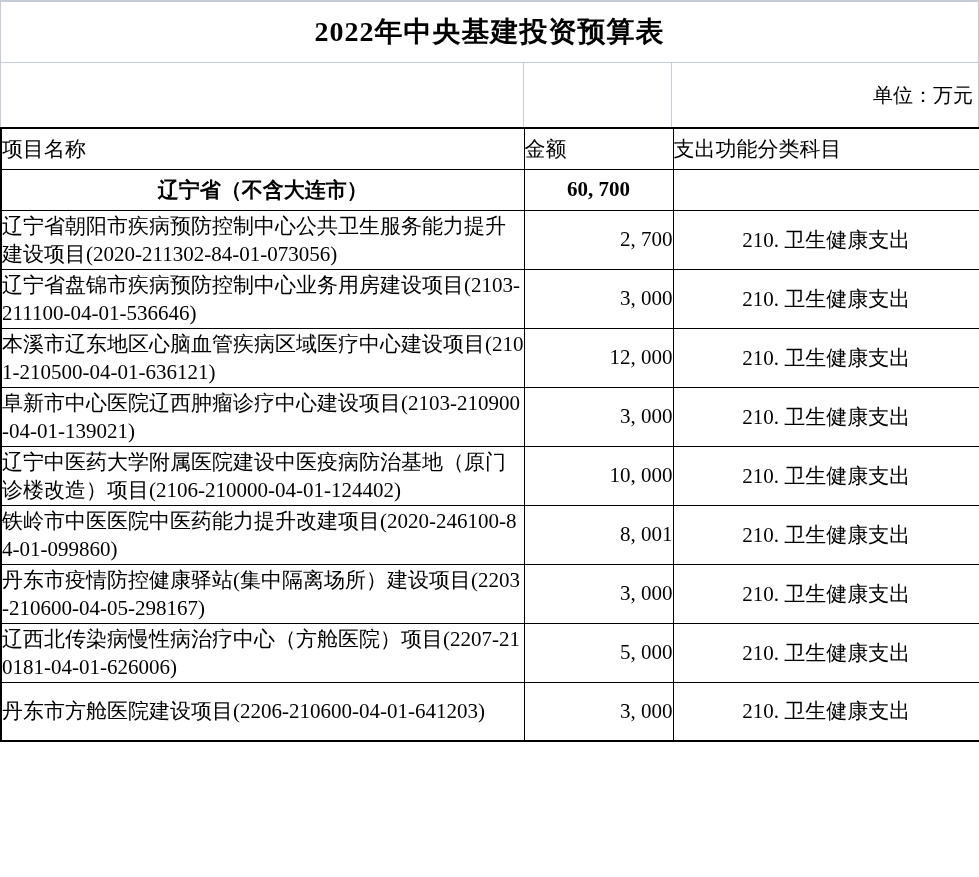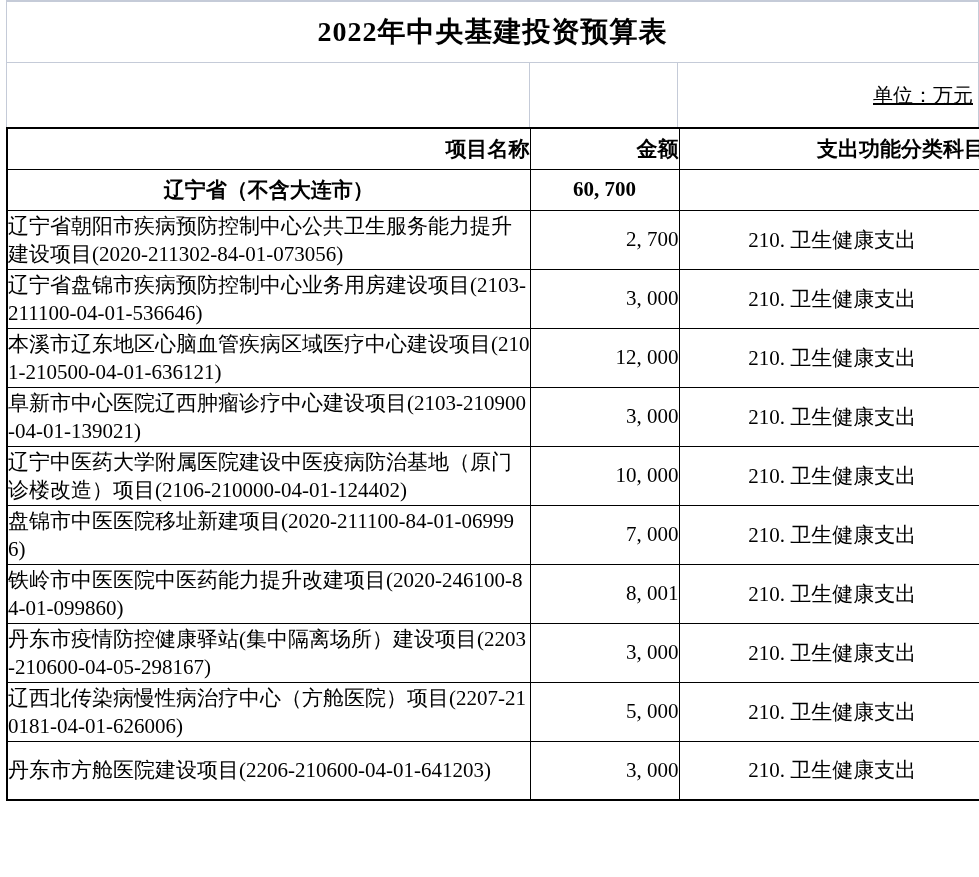--- a/index.html
+++ b/index.html
@@ -5,21 +5,20 @@
   html, body { margin: 0; padding: 0; background: #ffffff; }
   .sheet {
     position: relative;
     width: 979px;
     height: 877px;
     background: #ffffff;
     color: #000000;
     font-family: "Liberation Serif", "DejaVu Serif", serif;
     box-sizing: border-box;
     overflow: hidden;
-    padding-left: 6px;
   }
   
   .top-area {
     border-top: 2px solid #c5cbd8;
     border-left: 1px solid #c5cbd8;
     border-right: 1px solid #c5cbd8;
     box-sizing: border-box;
   }
   .title-row {
     height: 61px;
@@ -40,40 +39,39 @@
   .unit-cell { box-sizing: border-box; height: 100%; }
   .unit-cell.c1 { width: 522px; }
   .unit-cell.c2 { width: 149px; border-left: 1px solid #c5cbd8; border-right: 1px solid #c5cbd8; }
   .unit-cell.c3 {
     flex: 1;
     display: flex;
     align-items: center;
     justify-content: flex-end;
     padding-right: 5px;
     font-size: 20px;
-    text-decoration: underline;
   }
   
   table.budget {
     width: 979px;
     table-layout: fixed;
     border-collapse: collapse;
     border: 2px solid #000000;
   }
   table.budget th, table.budget td {
     border: 1px solid #000000;
     box-sizing: border-box;
     font-size: 21px;
     padding: 0;
     overflow: hidden;
   }
   table.budget thead th {
     height: 41px;
-    font-weight: bold;
-    text-align: right;
+    font-weight: normal;
+    text-align: left;
     vertical-align: middle;
   }
   tr.summary-row td {
     height: 41px;
     font-weight: bold;
     text-align: center;
     vertical-align: middle;
   }
   tr.data-row td { height: 59px; vertical-align: middle; }
   td.name-cell {
@@ -144,25 +142,20 @@
         <td class="name-cell">阜新市中心医院辽西肿瘤诊疗中心建设项目(2103-210900-04-01-139021)</td>
         <td class="amount-cell">3, 000</td>
         <td class="category-cell">210. 卫生健康支出</td>
       </tr>
       <tr class="data-row">
         <td class="name-cell">辽宁中医药大学附属医院建设中医疫病防治基地（原门诊楼改造）项目(2106-210000-04-01-124402)</td>
         <td class="amount-cell">10, 000</td>
         <td class="category-cell">210. 卫生健康支出</td>
       </tr>
       <tr class="data-row">
-        <td class="name-cell">盘锦市中医医院移址新建项目(2020-211100-84-01-069996)</td>
-        <td class="amount-cell">7, 000</td>
-        <td class="category-cell">210. 卫生健康支出</td>
-      </tr>
-      <tr class="data-row">
         <td class="name-cell">铁岭市中医医院中医药能力提升改建项目(2020-246100-84-01-099860)</td>
         <td class="amount-cell">8, 001</td>
         <td class="category-cell">210. 卫生健康支出</td>
       </tr>
       <tr class="data-row">
         <td class="name-cell">丹东市疫情防控健康驿站(集中隔离场所）建设项目(2203-210600-04-05-298167)</td>
         <td class="amount-cell">3, 000</td>
         <td class="category-cell">210. 卫生健康支出</td>
       </tr>
       <tr class="data-row">

